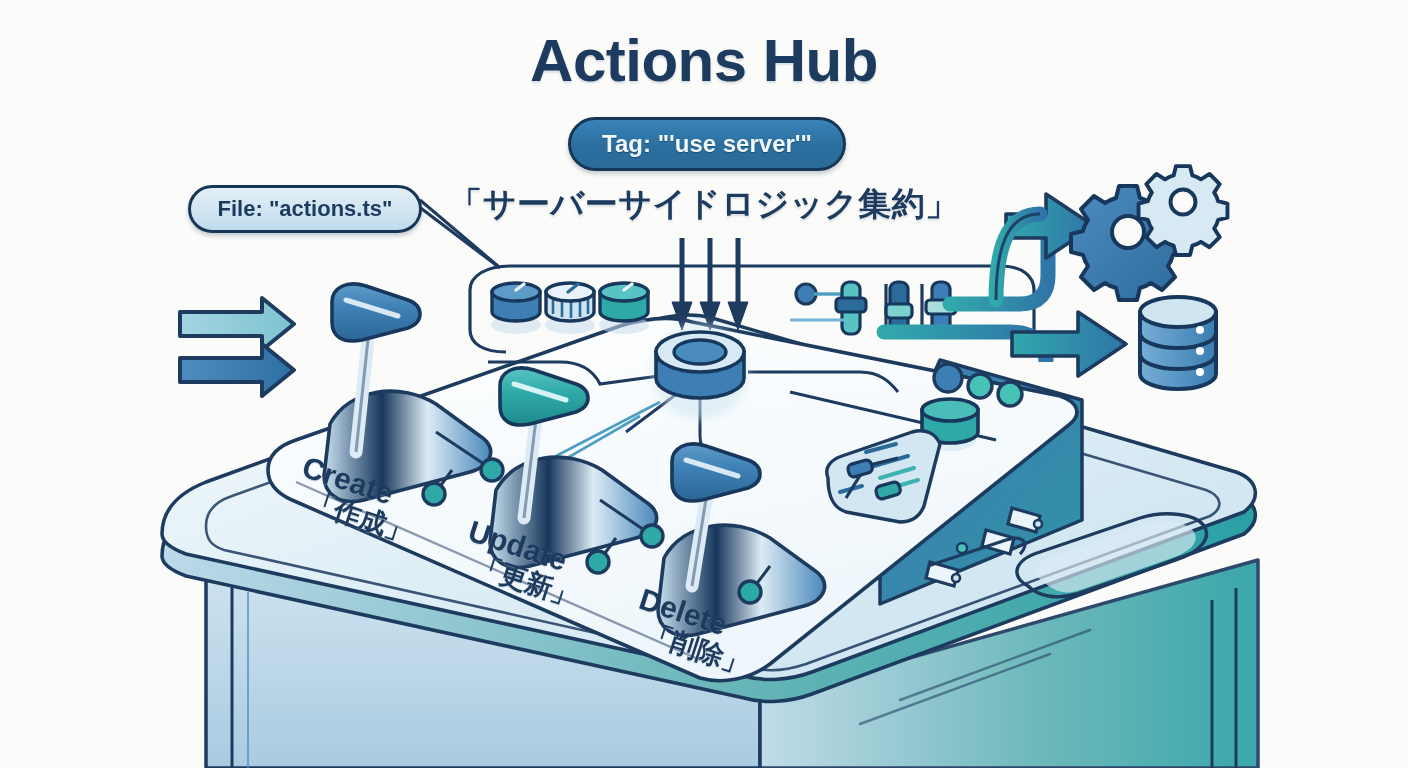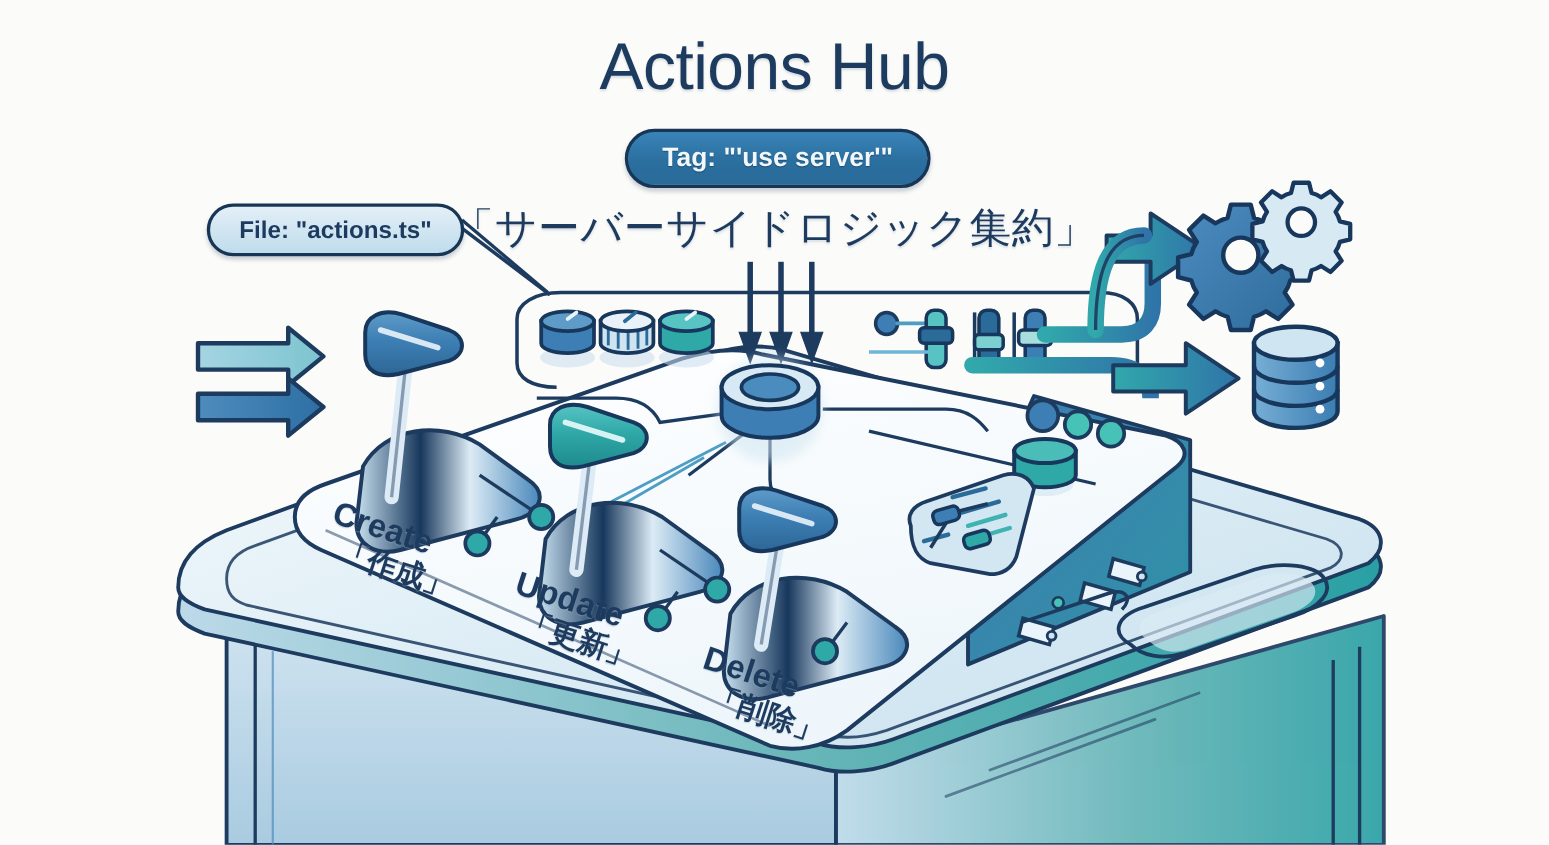--- a/index.html
+++ b/index.html
@@ -9,27 +9,27 @@
     font-family:"Liberation Sans","DejaVu Sans",sans-serif;
   }
   #stage{position:relative;width:1408px;height:768px;}
   #art{position:absolute;inset:0;width:1408px;height:768px;}
 
   
   .lbl{position:absolute;white-space:nowrap;}
 
   #title{
     left:0;right:0;top:26px;text-align:center;
-    font-size:60px;font-weight:normal;letter-spacing:-0.5px;
+    font-size:60px;font-weight:bold;letter-spacing:-0.5px;
     color:#1d3a5f;
     text-shadow:0 2px 2px rgba(120,140,160,.28);
   }
   #subtitle{
     left:0;right:0;top:182px;text-align:center;
-    font-size:38px;font-weight:normal;letter-spacing:.5px;
+    font-size:33px;font-weight:bold;letter-spacing:.5px;
     color:#1d3a5f;
     text-shadow:0 2px 2px rgba(120,140,160,.25);
   }
 
   .badge{
     position:absolute;display:flex;align-items:center;justify-content:center;
     border:3px solid #173655;border-radius:999px;
     box-shadow:0 3px 4px rgba(90,110,130,.33);
   }
   #tag-badge{

